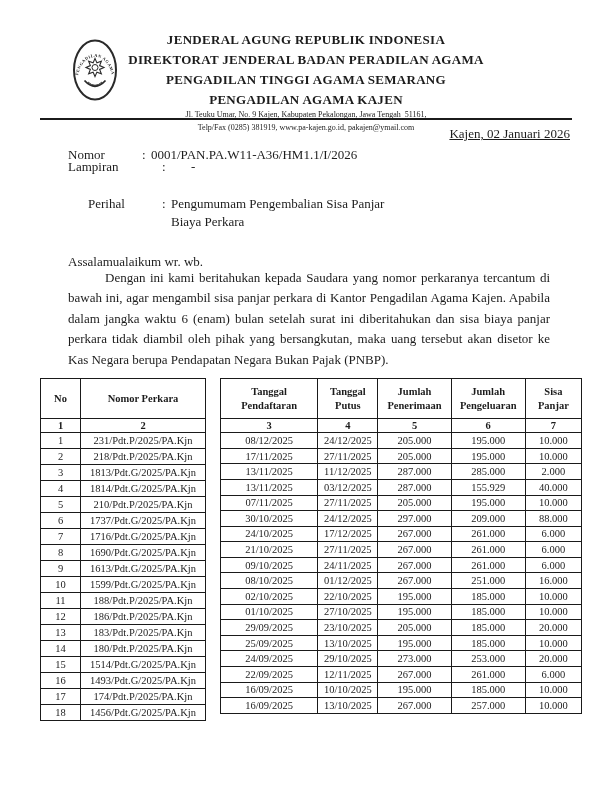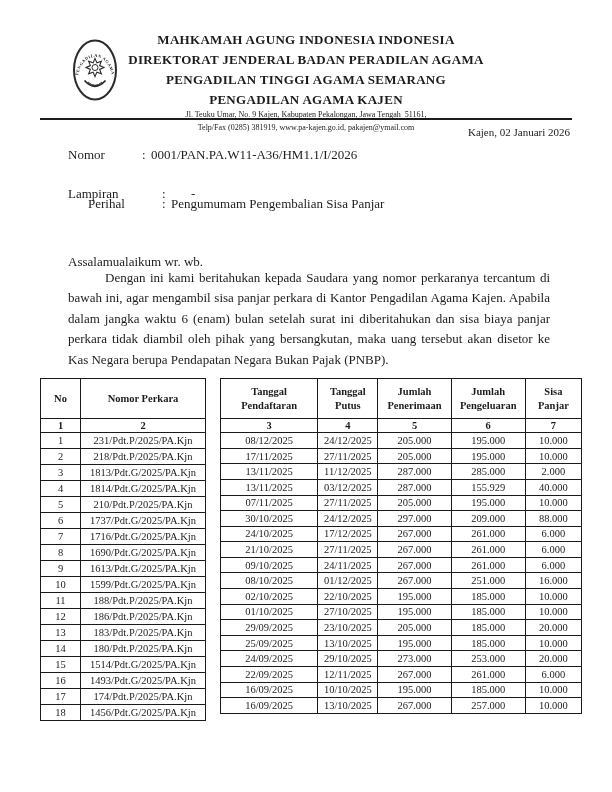--- a/index.html
+++ b/index.html
@@ -9,26 +9,26 @@
     overflow:hidden;
   }
   
   .letterhead{position:absolute;left:40px;top:28px;width:532px;height:90px;
     border-bottom:2px solid #1b1b1b;}
   .seal{position:absolute;left:31px;top:10px;width:48px;height:64px;}
   .lh-text{position:absolute;left:0;right:0;top:0;text-align:center;}
   .lh-title{font-weight:bold;font-size:13px;line-height:17px;letter-spacing:0.3px;padding-top:3px;}
   .lh-addr{font-size:8px;line-height:10.5px;padding-top:2px;}
   
-  .date-line{position:absolute;top:126px;right:42px;font-size:11px;}
+  .date-line{position:absolute;top:126px;right:42px;font-size:13px;text-decoration:underline;}
   
   .fields{position:absolute;left:68px;top:146px;width:440px;font-size:13px;}
   .field-row{position:absolute;left:0;display:flex;align-items:flex-start;line-height:17.5px;}
   .field-row.r1{top:0;}
-  .field-row.r2{top:39px;gap:20px;}
+  .field-row.r2{top:12px;gap:20px;}
   .field-row.r3{top:49px;margin-left:20px;}
   .f-label{display:inline-block;width:74px;flex:0 0 74px;}
   .f-colon{display:inline-block;width:9px;flex:0 0 9px;}
   .f-value{display:inline-block;}
   
   .salutation{position:absolute;left:68px;top:252px;font-size:13px;line-height:20px;}
   .body-para{position:absolute;left:68px;top:268px;width:482px;font-size:13px;
     line-height:20.4px;text-align:justify;text-indent:37px;}
   
   .table-wrap{position:absolute;left:40px;top:378px;display:flex;gap:14px;align-items:flex-start;font-family:Liberation Serif, serif;}
@@ -58,21 +58,21 @@
       <ellipse cx="24" cy="32" rx="21" ry="29.5" fill="none" stroke="#2a2a2a" stroke-width="2"></ellipse>
       <text font-size="4.2" letter-spacing="0.5" fill="#222" font-weight="bold" font-family="Liberation Serif, serif">
         <textPath href="#sealArc" startOffset="1%">PENGADILAN AGAMA KAJEN</textPath>
       </text>
       <polygon points="24,20.5 25.91,24.88 30.36,23.14 28.62,27.59 33,29.5 28.62,31.41 30.36,35.86 25.91,34.12 24,38.5 22.09,34.12 17.64,35.86 19.38,31.41 15,29.5 19.38,27.59 17.64,23.14 22.09,24.88" fill="none" stroke="#2a2a2a" stroke-width="1.1"></polygon>
       <circle cx="24" cy="29.5" r="3" fill="none" stroke="#2a2a2a" stroke-width="1"></circle>
       <path d="M 13.5,42.5 Q 24,54 34.5,42.5" fill="none" stroke="#2a2a2a" stroke-width="1.8"></path>
       <path d="M 17,44 Q 24,50.5 31,44" fill="none" stroke="#2a2a2a" stroke-width="0.9"></path>
     </svg>
     <div class="lh-text">
-      <div class="lh-title">MAHKAMAH AGUNG INDONESIA INDONESIA</div>
+      <div class="lh-title">JENDERAL AGUNG REPUBLIK INDONESIA</div>
       <div class="lh-title">DIREKTORAT JENDERAL BADAN PERADILAN AGAMA</div>
       <div class="lh-title">PENGADILAN TINGGI AGAMA SEMARANG</div>
       <div class="lh-title">PENGADILAN AGAMA KAJEN</div>
       <div class="lh-addr">Jl. Teuku Umar, No. 9 Kajen, Kabupaten Pekalongan, Jawa Tengah &nbsp;51161,</div>
       <div class="lh-addr">Telp/Fax (0285) 381919, www.pa-kajen.go.id, pakajen@ymail.com</div>
     </div>
   </div>
 
   <div class="date-line">Kajen, 02 Januari 2026</div>
 
@@ -85,20 +85,21 @@
     <div class="field-row r2">
       <span class="f-label">Lampiran</span>
       <span class="f-colon">:</span>
       <span class="f-value">-</span>
     </div>
     <div class="field-row r3">
       <span class="f-label">Perihal</span>
       <span class="f-colon">:</span>
       <span class="f-value">
         <div>Pengumumam Pengembalian Sisa Panjar</div>
+        <div>Biaya Perkara</div>
       </span>
     </div>
   </div>
 
   <div class="salutation">Assalamualaikum wr. wb.</div>
   <div class="body-para">Dengan ini kami beritahukan kepada Saudara yang nomor perkaranya tercantum di bawah ini, agar mengambil sisa panjar perkara di Kantor Pengadilan Agama Kajen. Apabila dalam jangka waktu 6 (enam) bulan setelah surat ini diberitahukan dan sisa biaya panjar perkara tidak diambil oleh pihak yang bersangkutan, maka uang tersebut akan disetor ke Kas Negara berupa Pendapatan Negara Bukan Pajak (PNBP).</div>
 
   <div class="table-wrap">
     <table class="case-table left-t">
       <colgroup>

